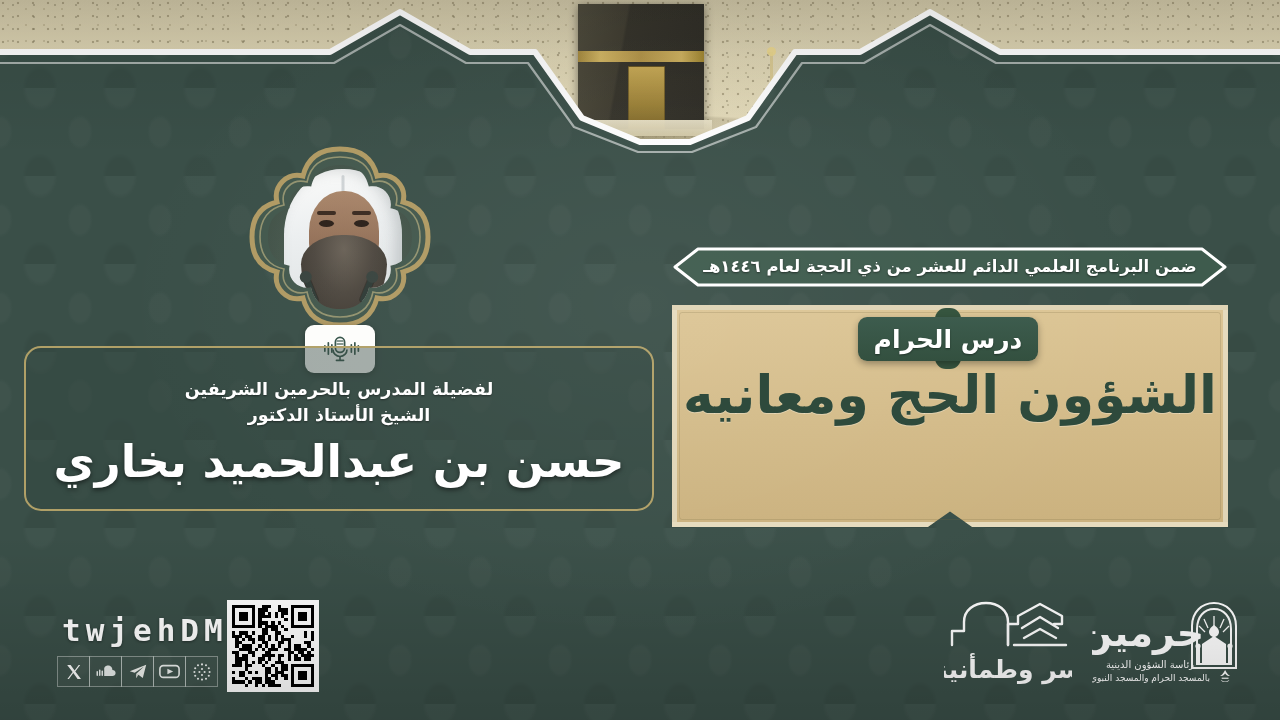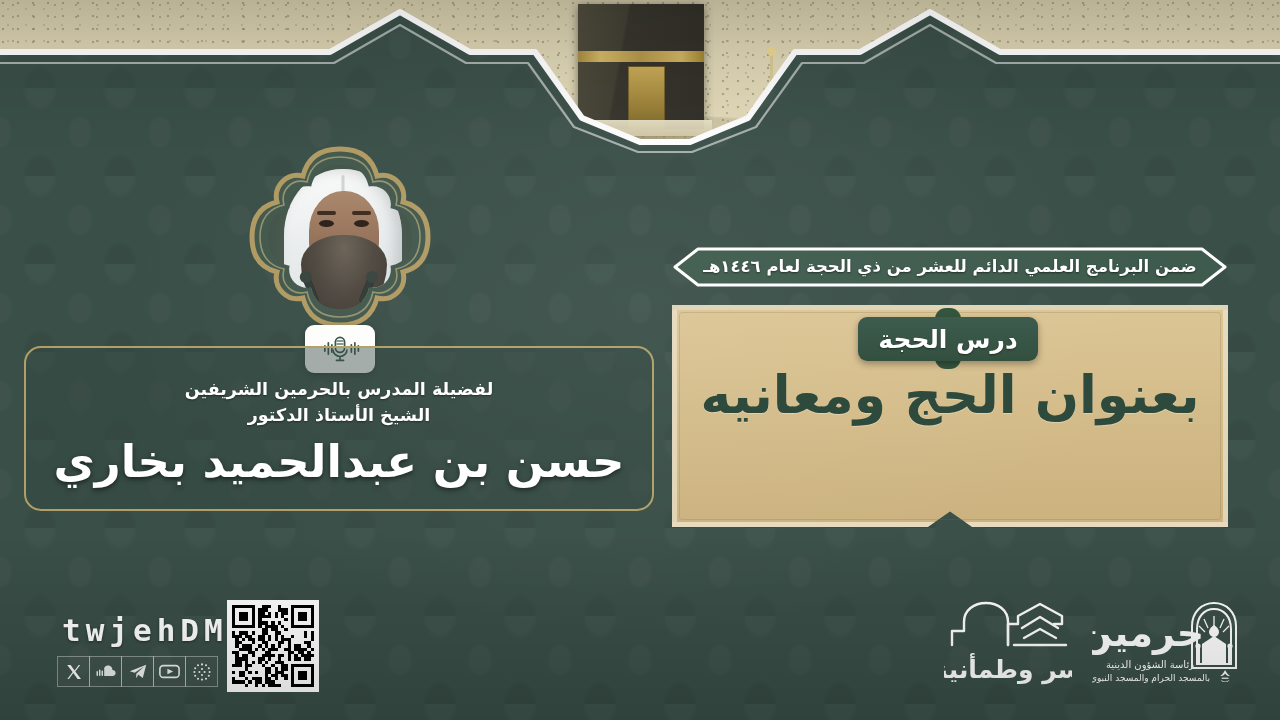--- a/index.html
+++ b/index.html
@@ -337,23 +337,23 @@
       <path d="M26,3 L530,3 L553,21 L530,39 L26,39 L3,21 Z" fill="#3e5b4d" stroke="#ffffff" stroke-width="3" stroke-linejoin="round"></path>
     </svg>
     <div class="ribbon-text nowrap">ضمن البرنامج العلمي الدائم للعشر من ذي الحجة لعام ١٤٤٦هـ</div>
   </div>
 
   <div class="title-panel"></div>
   <div class="panel-inner-line"></div>
   <div class="tab-nub top"></div>
   <div class="tab-nub bot"></div>
   <div class="lesson-tab">
-    <span>درس الحجة</span>
+    <span>درس الحرام</span>
   </div>
-  <div class="lesson-title">بعنوان الحج ومعانيه</div>
+  <div class="lesson-title">الشؤون الحج ومعانيه</div>
 
   <div class="handle">twjehDM</div>
 
   <div class="social-row">
     <div class="social-cell">
       <svg width="16" height="16" viewBox="0 0 16 16">
         <path d="M1.2 1 L6.6 8.1 L1.4 15 L2.9 15 L7.3 9.1 L11.6 15 L15 15 L9.3 7.5 L14.2 1 L12.7 1 L8.6 6.5 L4.6 1 Z" fill="#ffffff"></path>
       </svg>
     </div>
     <div class="social-cell">

